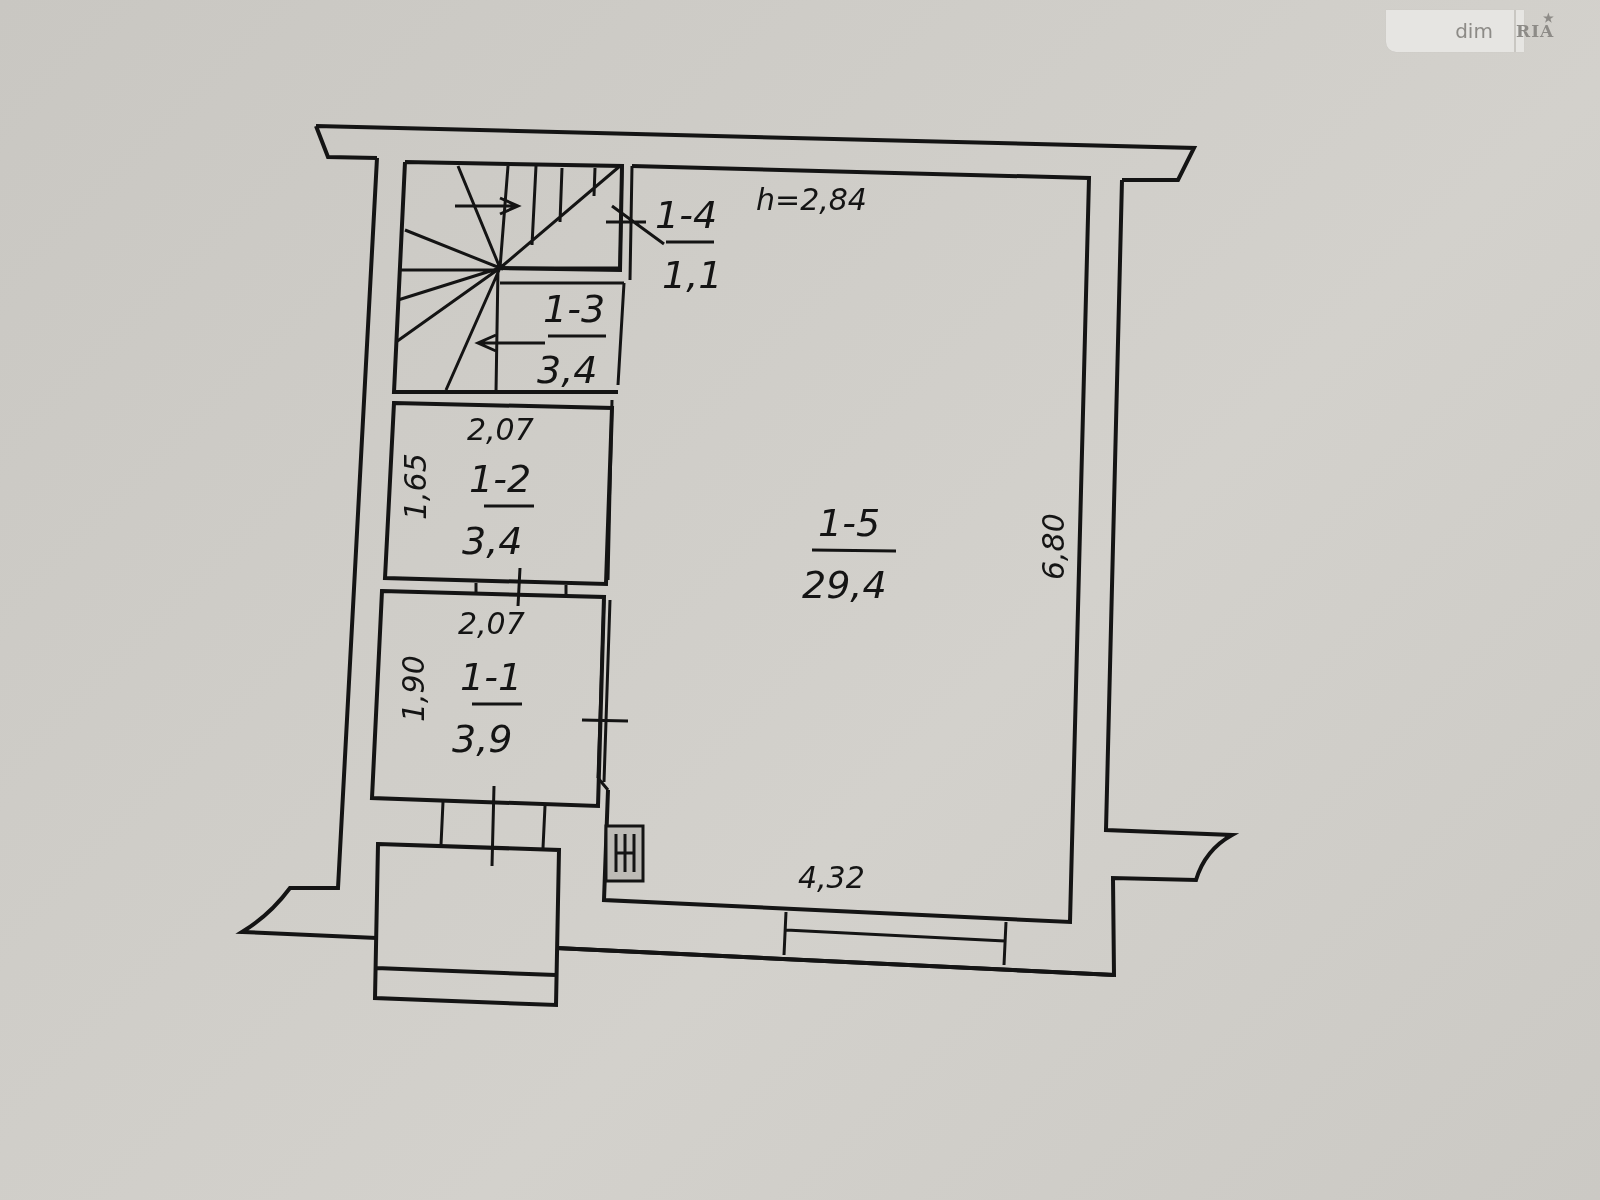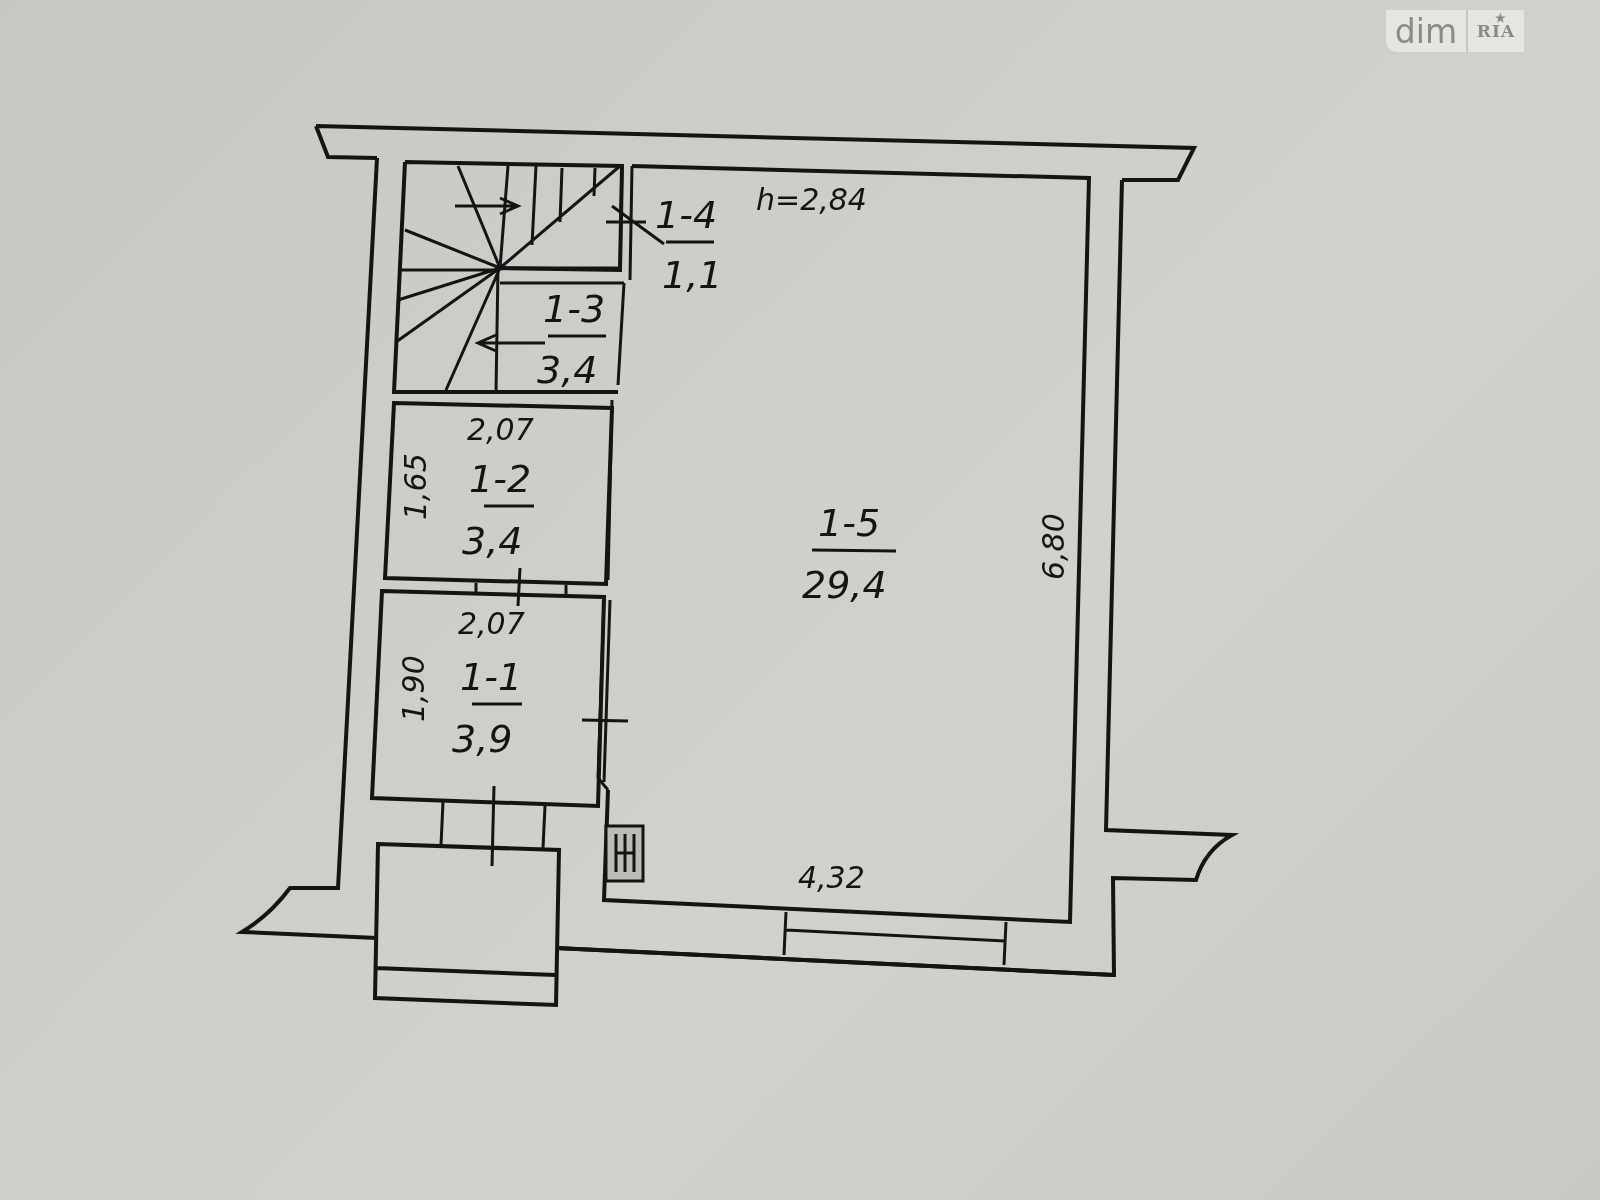--- a/index.html
+++ b/index.html
@@ -18,22 +18,23 @@
     }
     .lbl-sm { font-size: 30px; }
     .watermark {
       position: absolute; left: 1386px; top: 10px; width: 138px; height: 42px;
       background: #e6e5e2; border-radius: 0 0 0 10px;
       display: flex; align-items: stretch;
       box-shadow: 0 0 1px rgba(0,0,0,.1);
     }
     .wm-dim {
       flex: 0 0 80px; display: flex; align-items: center; justify-content: center;
-      color: #8d8b87; font-family: "DejaVu Sans", sans-serif; font-size: 33px;
+      color: #8d8b87; font-family: "DejaVu Sans", sans-serif; font-size: 20px;
       border-right: 2px solid #c9c7c2;
+      padding-left: 48px;
     }
     .wm-ria {
       flex: 1; display: flex; align-items: center; justify-content: center;
       color: #8d8b87; font-family: "DejaVu Serif", serif; font-weight: bold;
       font-size: 17px; letter-spacing: 1px; position: relative;
     }
     .wm-star { position: absolute; top: 1px; left: 27px; font-size: 12px; color: #8d8b87; }
   </style>
 </head>
 <body>

